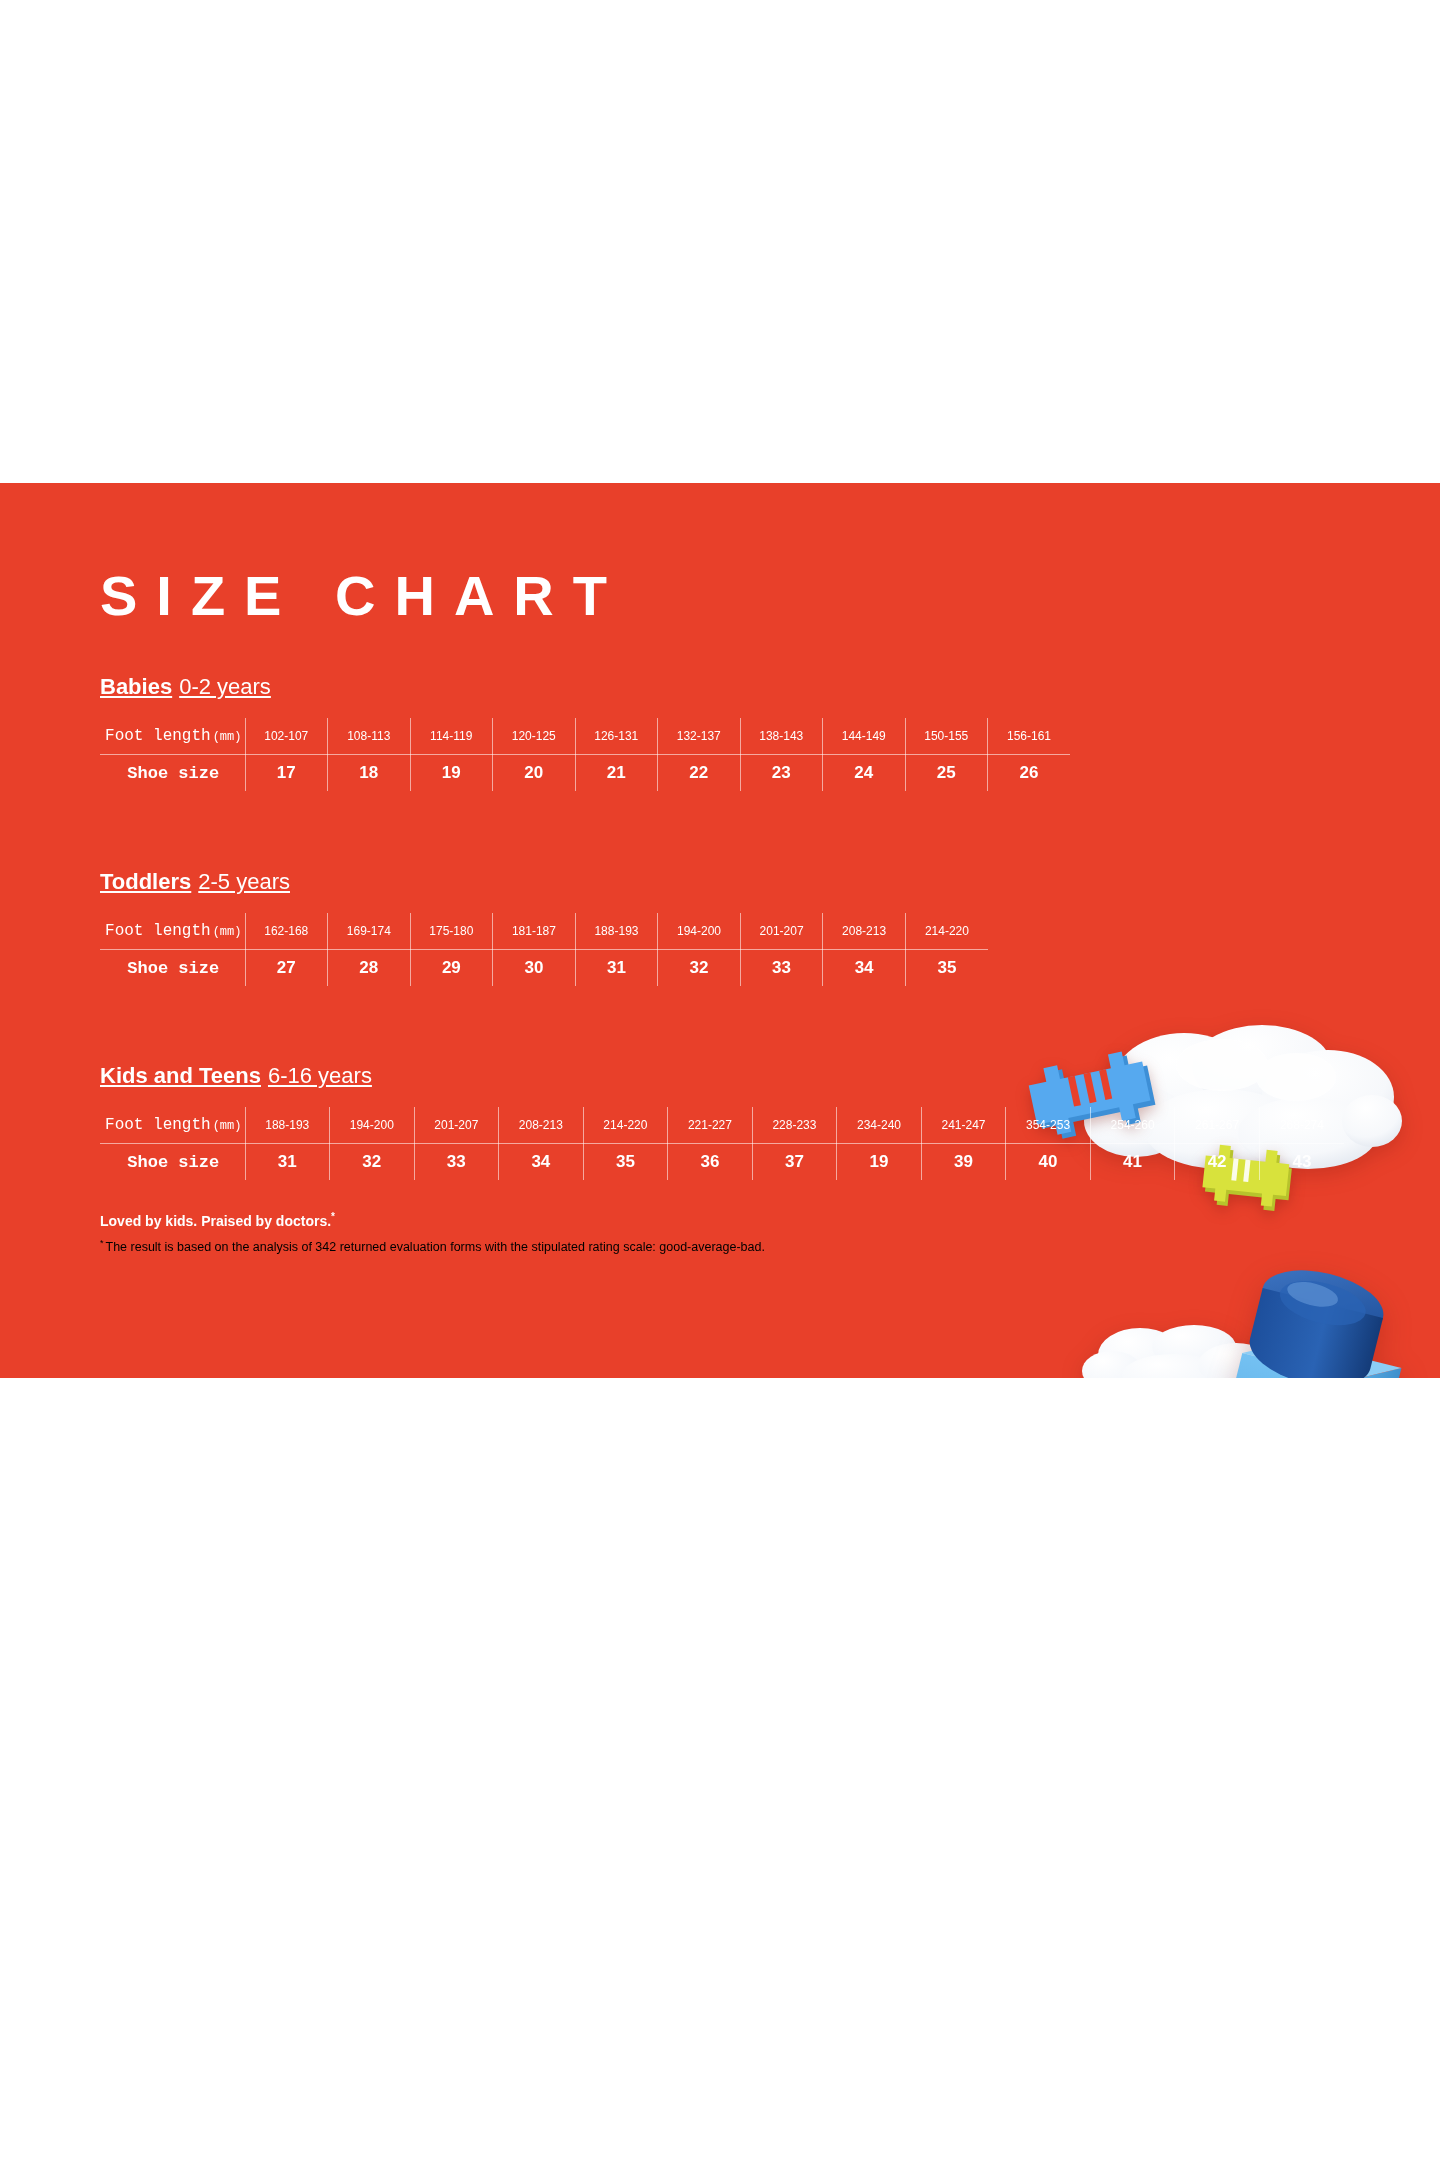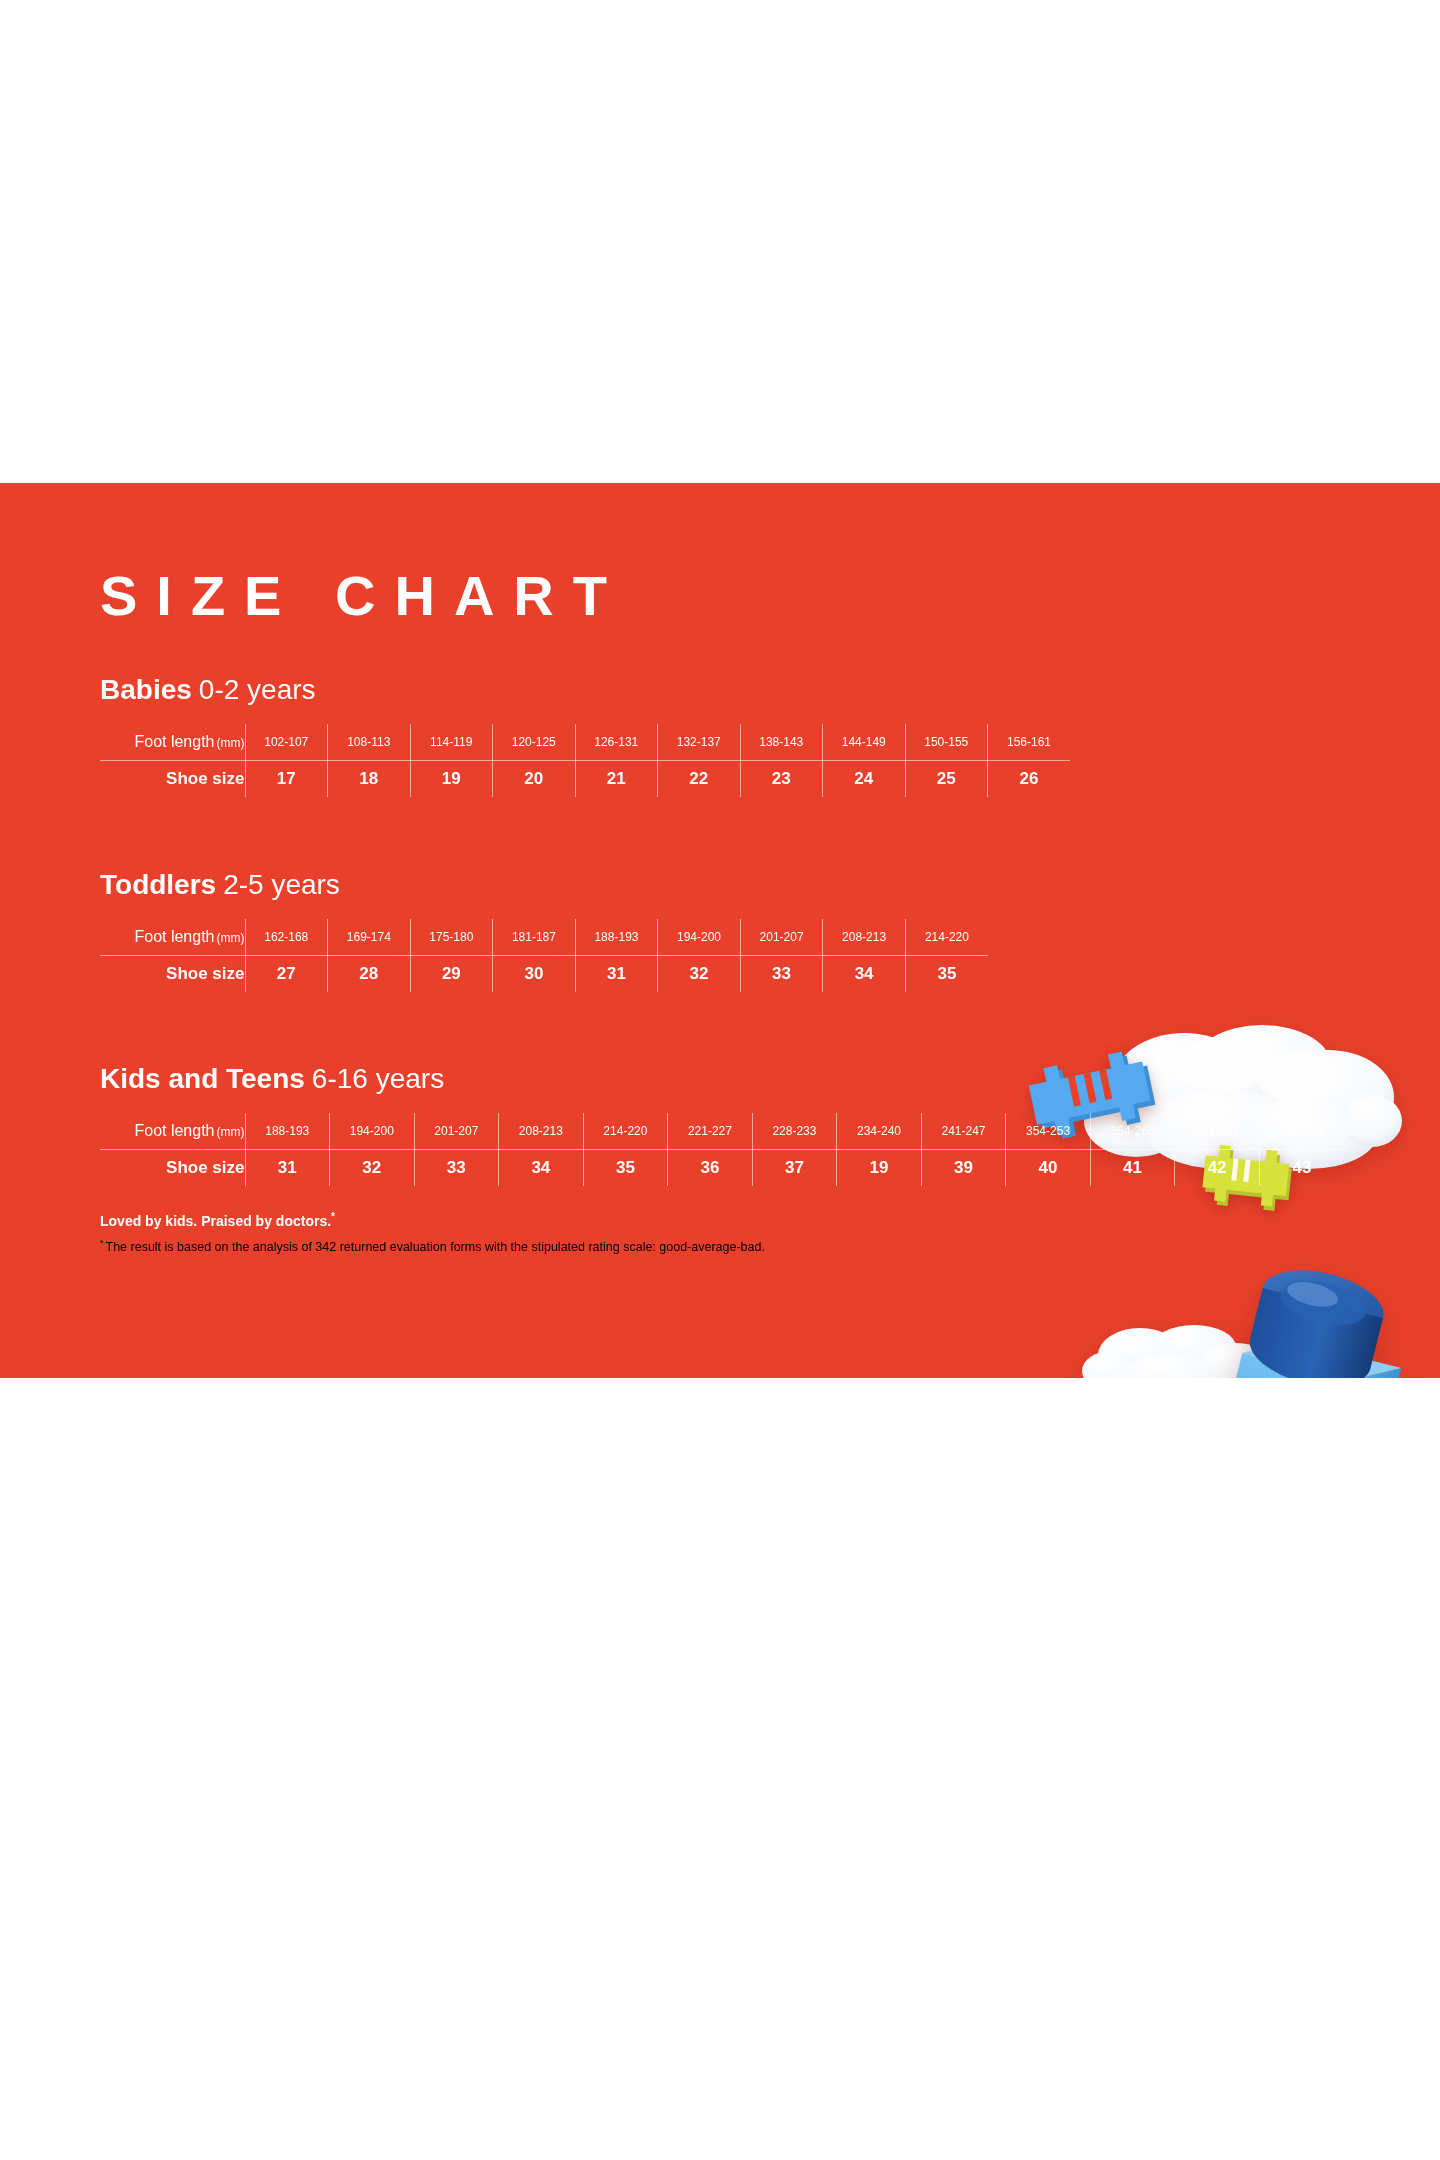--- a/index.html
+++ b/index.html
@@ -83,24 +83,25 @@
     white-space: nowrap;
   }
 
   .section { position: absolute; left: 0; }
   .section.s1 { top: 193px; }
   .section.s2 { top: 388px; }
   .section.s3 { top: 582px; }
 
   .section-head {
     color: #ffffff;
-    font-size: 28px;
+    font-size: 22px;
     line-height: 1;
     margin: 0 0 20px 0;
     white-space: nowrap;
+    text-decoration: underline;
   }
   .section-head .grp {
     font-weight: bold;
   }
   .section-head .age {
     font-weight: normal;
     margin-left: 7px;
   }
 
   table.size-table {
@@ -120,24 +121,25 @@
     font-size: 12px;
     font-weight: normal;
     border-bottom: 1px solid rgba(255,255,255,0.55);
   }
   table.size-table tr.row-size td {
     font-size: 17px;
     font-weight: bold;
   }
   table.size-table td.last { border-right: none; }
   table.size-table td.rowlabel {
-    text-align: right;
+    text-align: center;
     padding-left: 2px;
     font-weight: bold;
     font-size: 17px;
+    font-family: Liberation Mono, monospace;
   }
   table.size-table tr.row-head td.rowlabel {
     font-size: 16px;
   }
   .unit {
     font-size: 12px;
     font-weight: normal;
     margin-left: 2px;
   }
 

